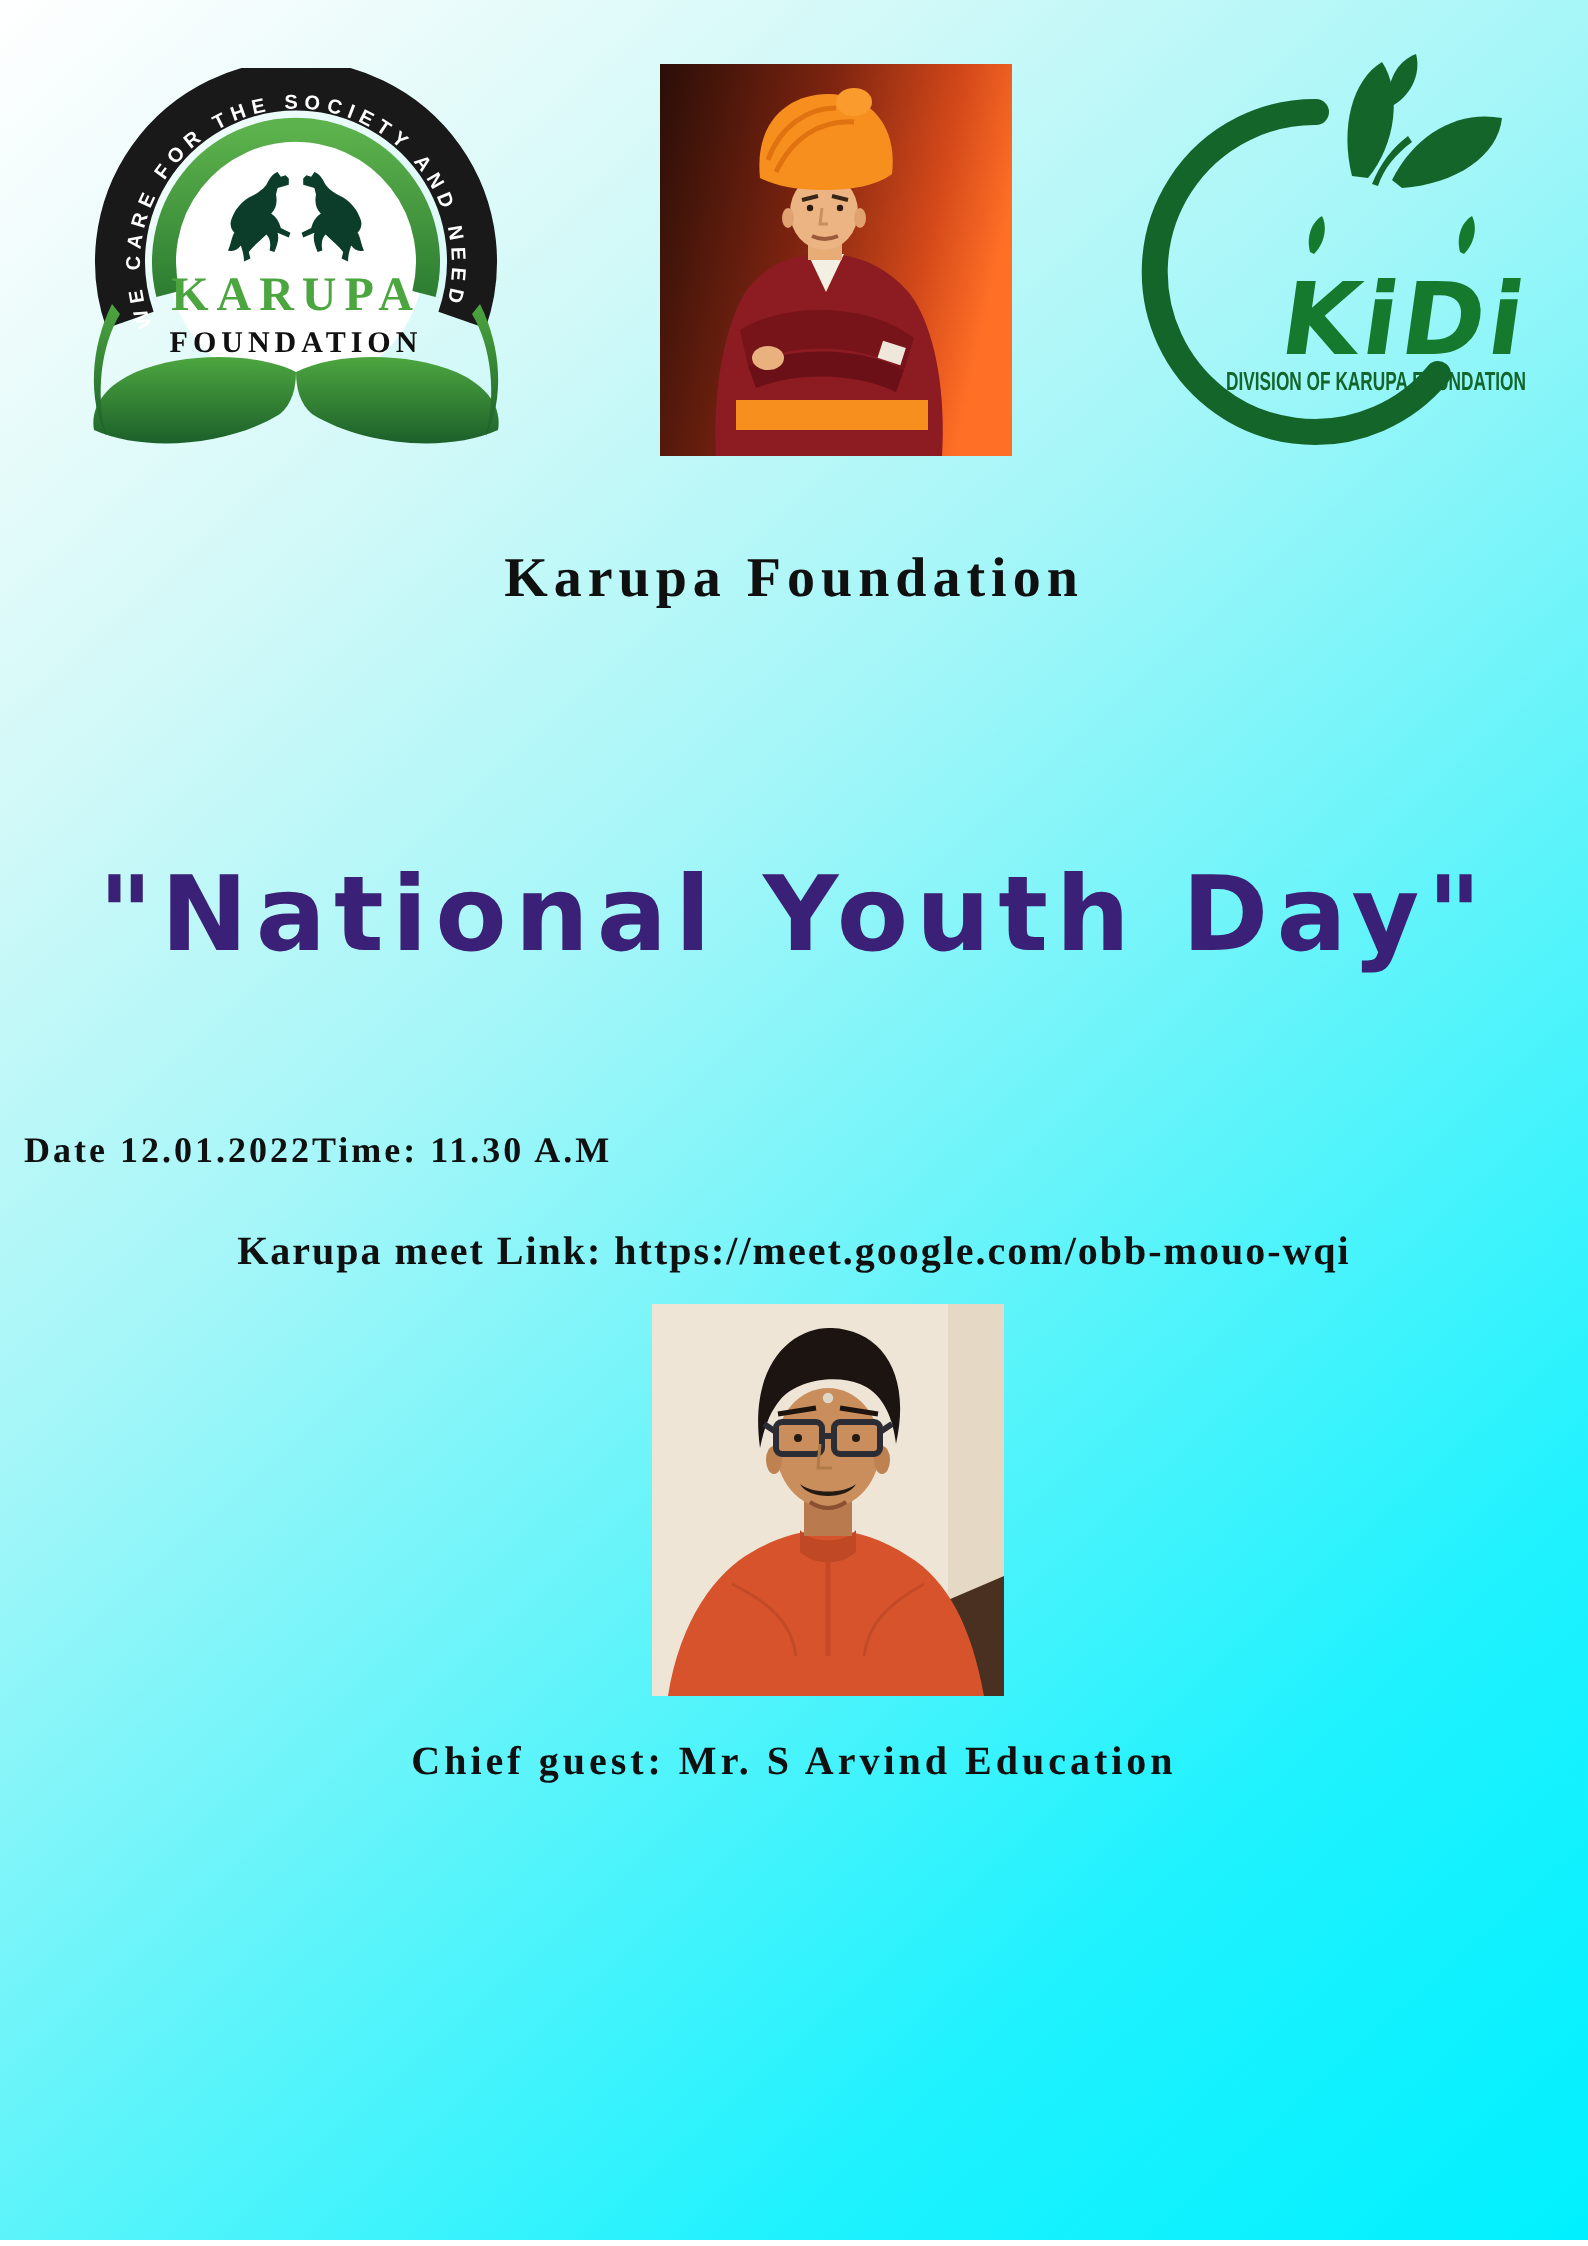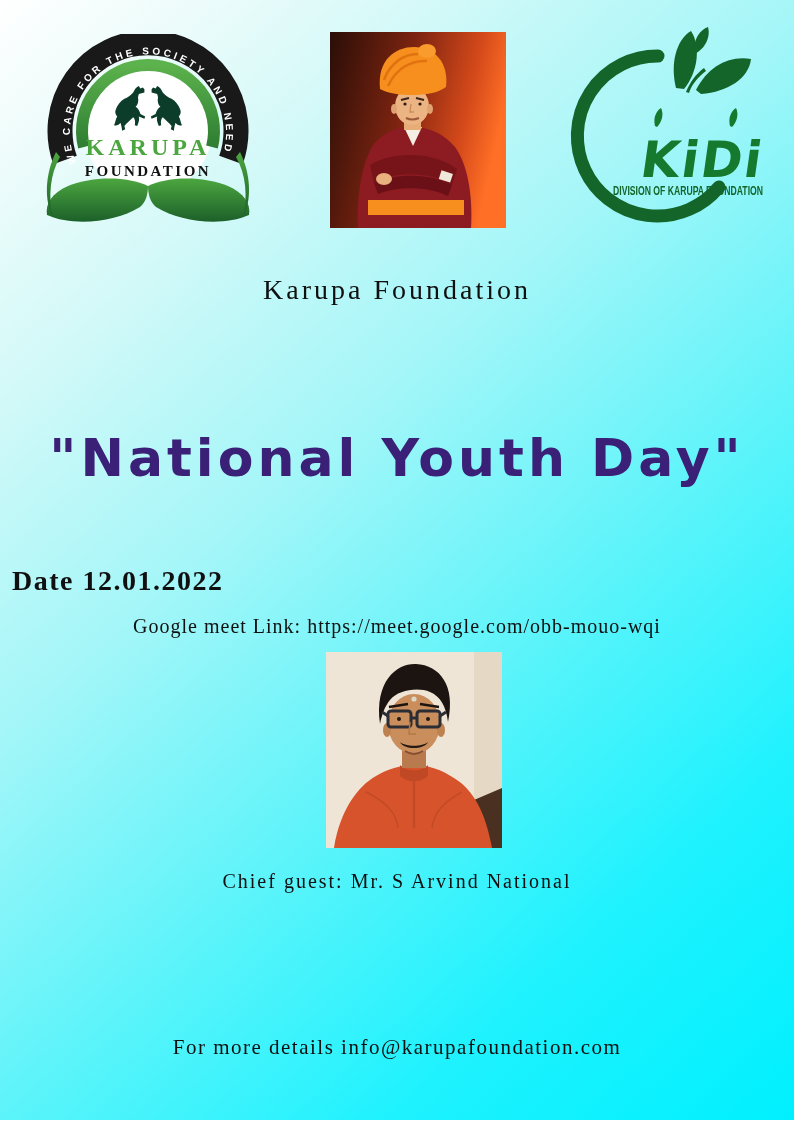--- a/index.html
+++ b/index.html
@@ -2,30 +2,30 @@
 <html><head>
 <meta charset="utf-8">
 <style>
   html,body{margin:0;padding:0;}
   .poster{
     position:relative;width:794px;height:1123px;overflow:hidden;
     background:linear-gradient(138deg,#ffffff 0%,#eefcfb 9%,#d2f9f8 22%,#a4f6f8 40%,#5ff4fa 60%,#1ef2fe 80%,#00f0ff 100%);
     font-family:"Liberation Serif",serif;
   }
   .abs{position:absolute;}
-  .centerline{position:absolute;left:0;right:0;text-align:center;font-weight:normal;color:#101010;}
+  .centerline{position:absolute;left:0;right:0;text-align:center;font-weight:bold;color:#101010;}
   .header-block{top:272px;font-size:28px;line-height:35px;letter-spacing:3px;}
   .event-title{
     top:426px;font-family:"DejaVu Sans",sans-serif;font-weight:bold;
     color:#3A2076;font-size:52px;letter-spacing:4px;line-height:64px;
   }
   .date-row{
     position:absolute;top:565px;left:12px;right:24px;
     display:flex;justify-content:flex-start;
-    font-weight:bold;font-size:28px;letter-spacing:1.5px;color:#101010;
+    font-weight:bold;font-size:18px;letter-spacing:1.5px;color:#101010;
   }
   .meet-link{top:615px;font-size:20px;letter-spacing:1px;}
   .chief-line{top:870px;font-size:20px;letter-spacing:2px;}
   .contact-line{top:1035px;font-size:21px;letter-spacing:1.5px;}
   .bottom-strip{position:absolute;left:0;right:0;bottom:0;height:3px;background:#ffffff;}
   svg text{font-weight:bold;}
 </style>
 </head>
 <body>
 
@@ -120,23 +120,24 @@
   </svg>
 
   <div class="centerline header-block">
     <div>Karupa Foundation</div>
   </div>
 
   <div class="centerline event-title">"National Youth Day"</div>
 
   <div class="date-row">
     <span>Date 12.01.2022</span>
+    <span>Time: 11.30 A.M</span>
   </div>
 
-  <div class="centerline meet-link">Google meet Link: https://meet.google.com/obb-mouo-wqi</div>
+  <div class="centerline meet-link">Karupa meet Link: https://meet.google.com/obb-mouo-wqi</div>
 
   <svg class="abs" style="left:326px;top:652px;" width="176" height="196" viewBox="0 0 176 196">
     <rect width="176" height="196" fill="#efe5d6"></rect>
     <rect x="148" width="28" height="196" fill="#e5d8c4"></rect>
     <path d="M148 148 L176 136 L176 196 L134 196 Z" fill="#4a3020"></path>
     <path d="M8 196 C14 158 32 134 50 124 C62 117 74 113 88 113 C102 113 116 118 128 126 C148 138 160 162 166 196 Z" fill="#D7532C"></path>
     <path d="M88 126 V176" stroke="#c34a26" stroke-width="2.5" fill="none"></path>
     <path d="M40 140 C60 150 70 160 72 176 M136 140 C118 150 108 160 106 176" stroke="#c34a26" stroke-width="1.5" fill="none"></path>
     <path d="M74 113 C80 120 96 120 102 113 L102 124 C94 131 82 131 74 124 Z" fill="#c14824"></path>
     <rect x="76" y="98" width="24" height="18" fill="#b97b4e"></rect>
@@ -151,18 +152,17 @@
       <path d="M85 66 H91 M62 64 L56 60 M114 64 L120 60"></path>
     </g>
     <circle cx="73" cy="67" r="2" fill="#241a14"></circle>
       <circle cx="102" cy="67" r="2" fill="#241a14"></circle>
     <path d="M63 55 L82 52 M94 52 L113 55" stroke="#1d140f" stroke-width="2.5" fill="none"></path>
     <path d="M84 70 L83 82 L90 82" stroke="#b07a46" stroke-width="1.5" fill="none"></path>
     <path d="M74 90 C80 95 96 95 102 90 C98 98 78 98 74 90 Z" fill="#241a14"></path>
     <path d="M79 99 Q88 105 97 99" stroke="#8a4f30" stroke-width="2" fill="none"></path>
   </svg>
 
-  <div class="centerline chief-line">Chief guest: Mr. S Arvind National</div>
+  <div class="centerline chief-line">Chief guest: Mr. S Arvind Education</div>
 
-  <div class="centerline contact-line">For more details info@karupafoundation.com</div>
 
   <div class="bottom-strip"></div>
 </div>
 
 </body></html>

